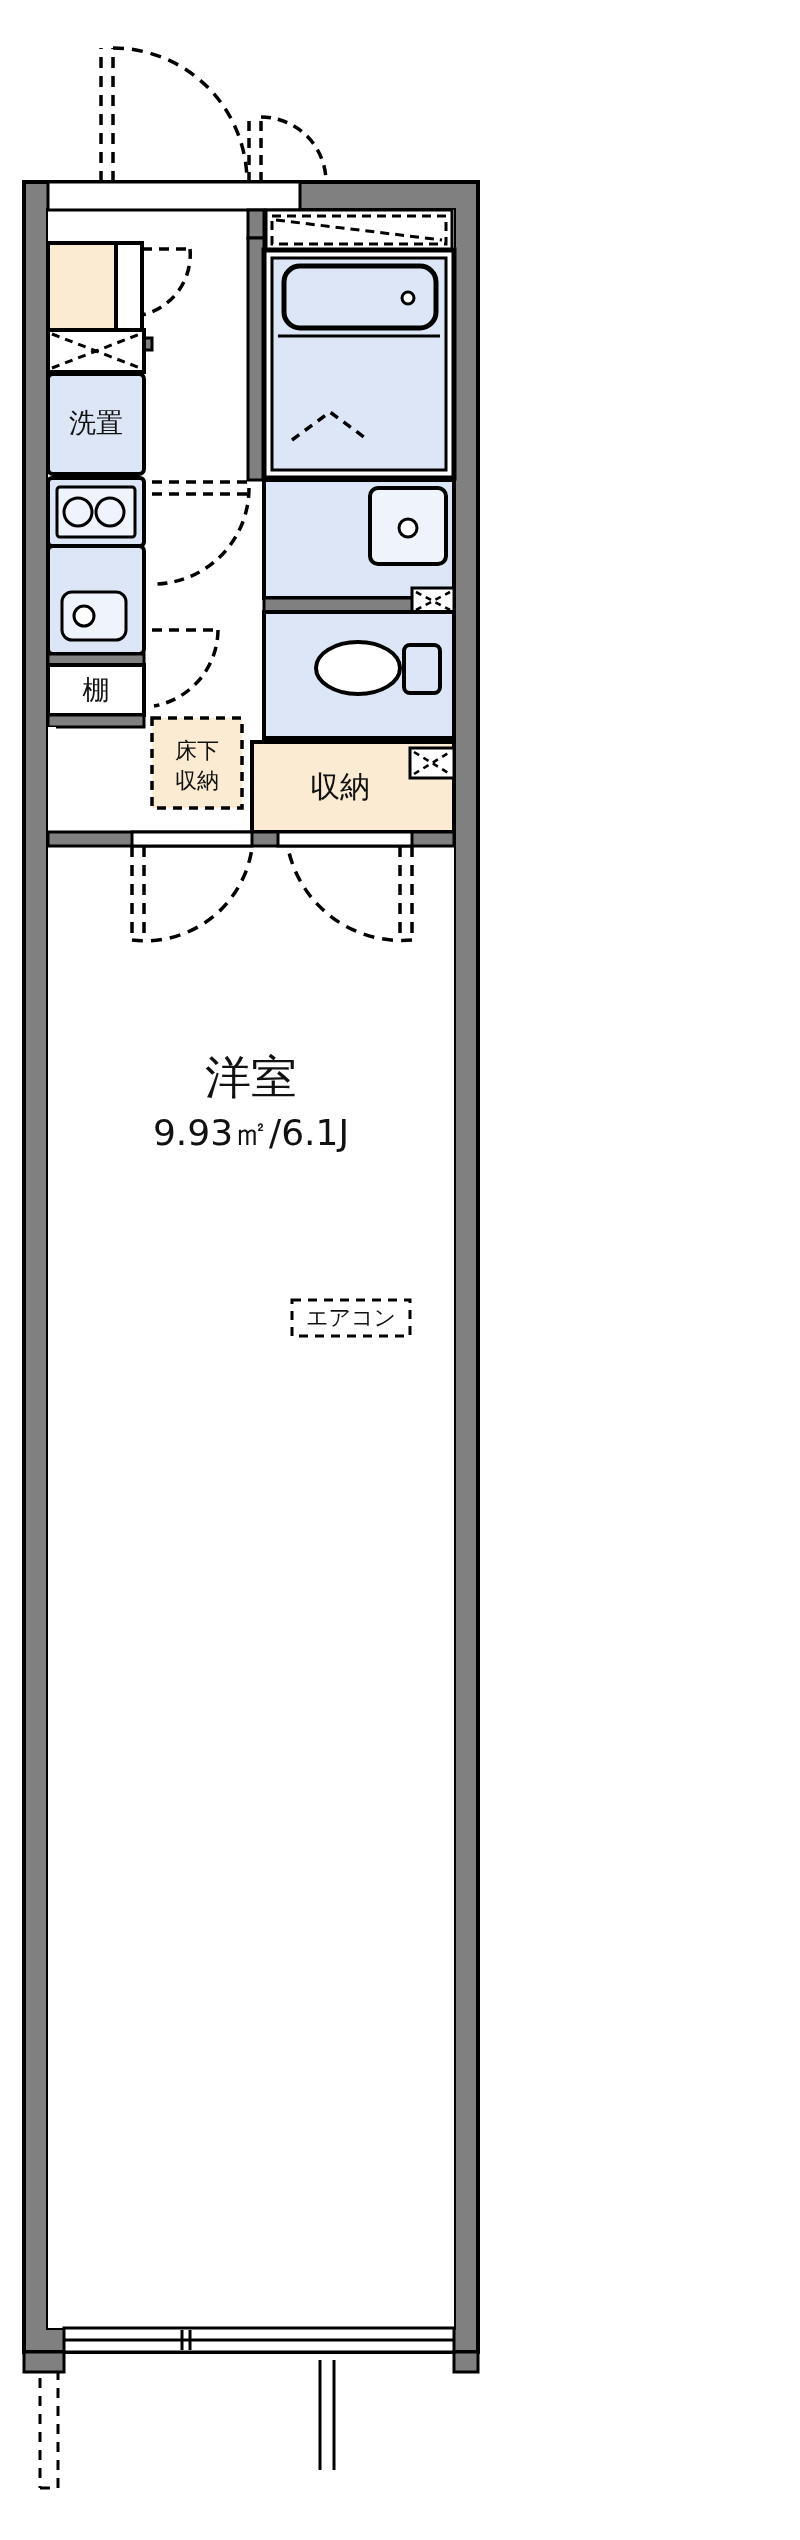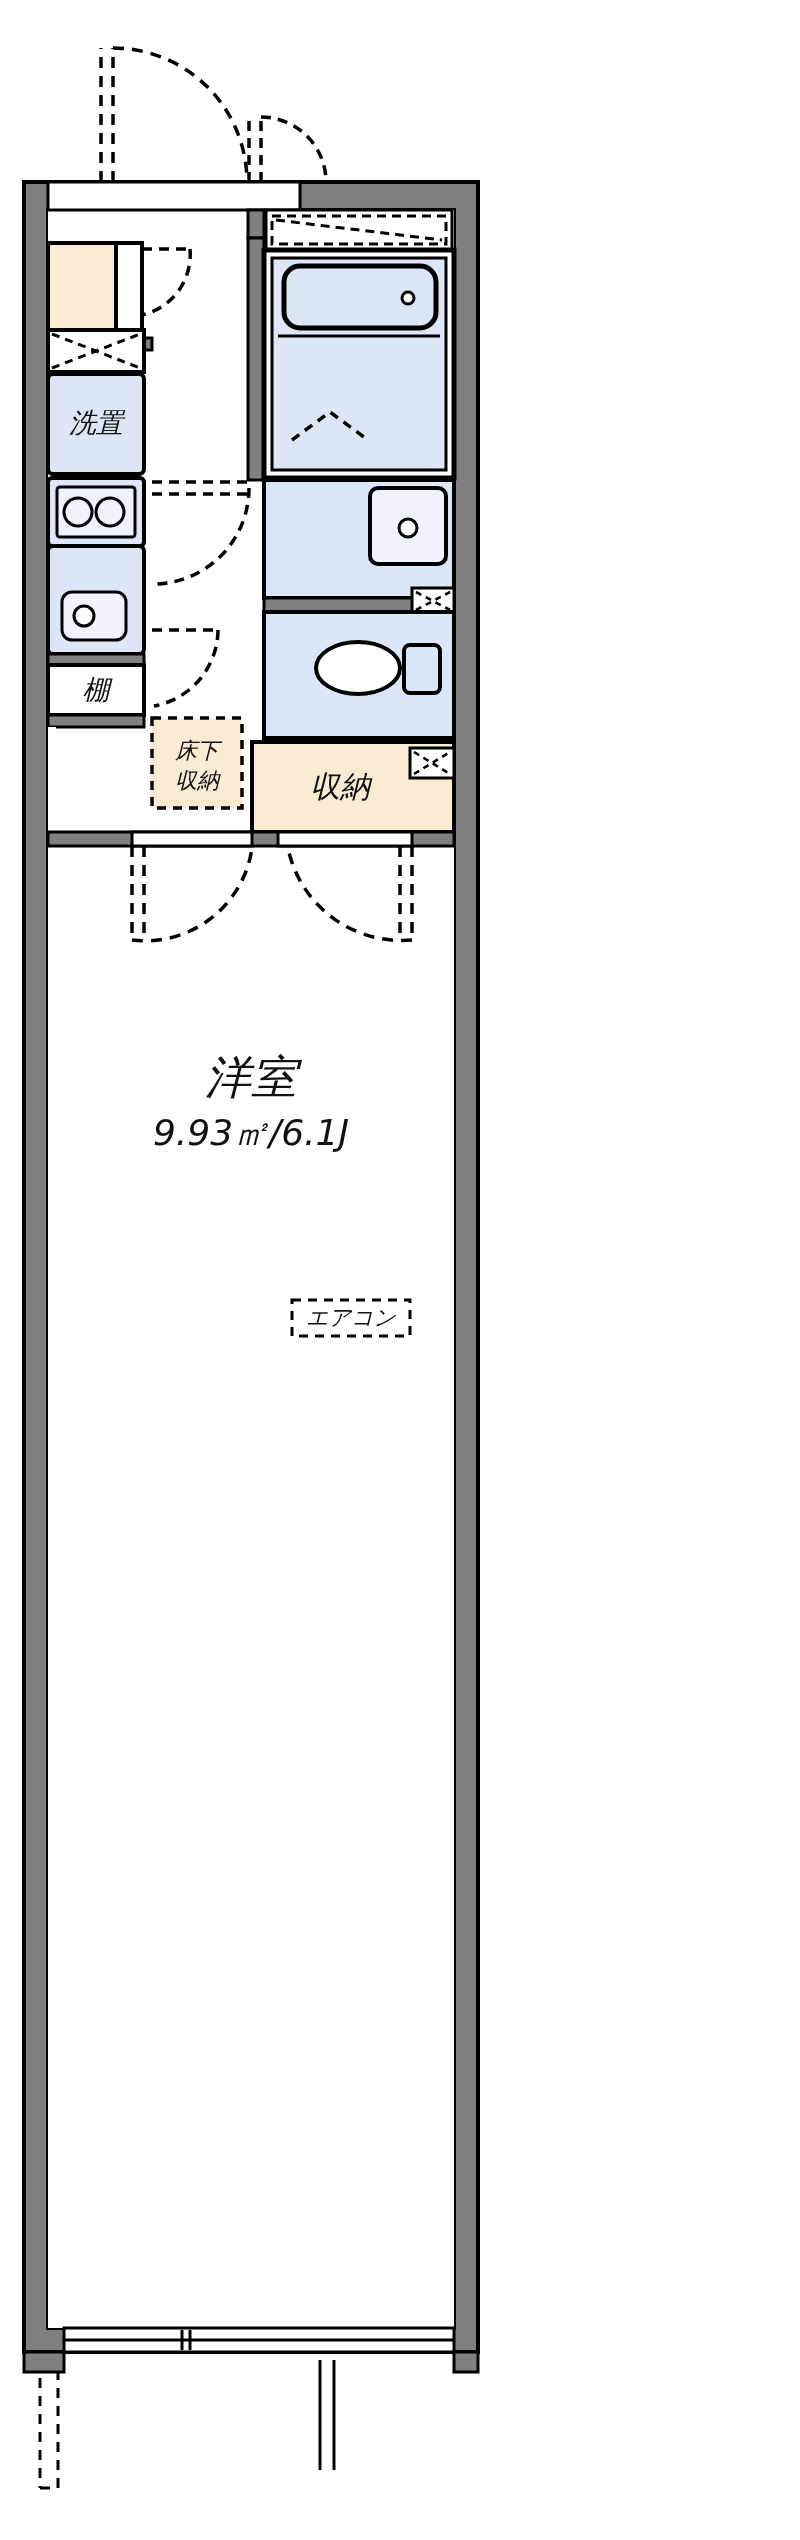--- a/index.html
+++ b/index.html
@@ -9,21 +9,20 @@
   }
   body {
     font-family: "DejaVu Sans", "Liberation Sans", sans-serif;
   }
   #plan-root {
     position: relative;
     width: 800px;
     height: 2540px;
     background: #0f766e;
     overflow: hidden;
-    font-style: italic;
   }
   #plan-svg {
     display: block;
     width: 800px;
     height: 2540px;
   }
   .jp-label {
     font-family: "DejaVu Sans", "Liberation Sans", sans-serif;
     fill: #111111;
   }

